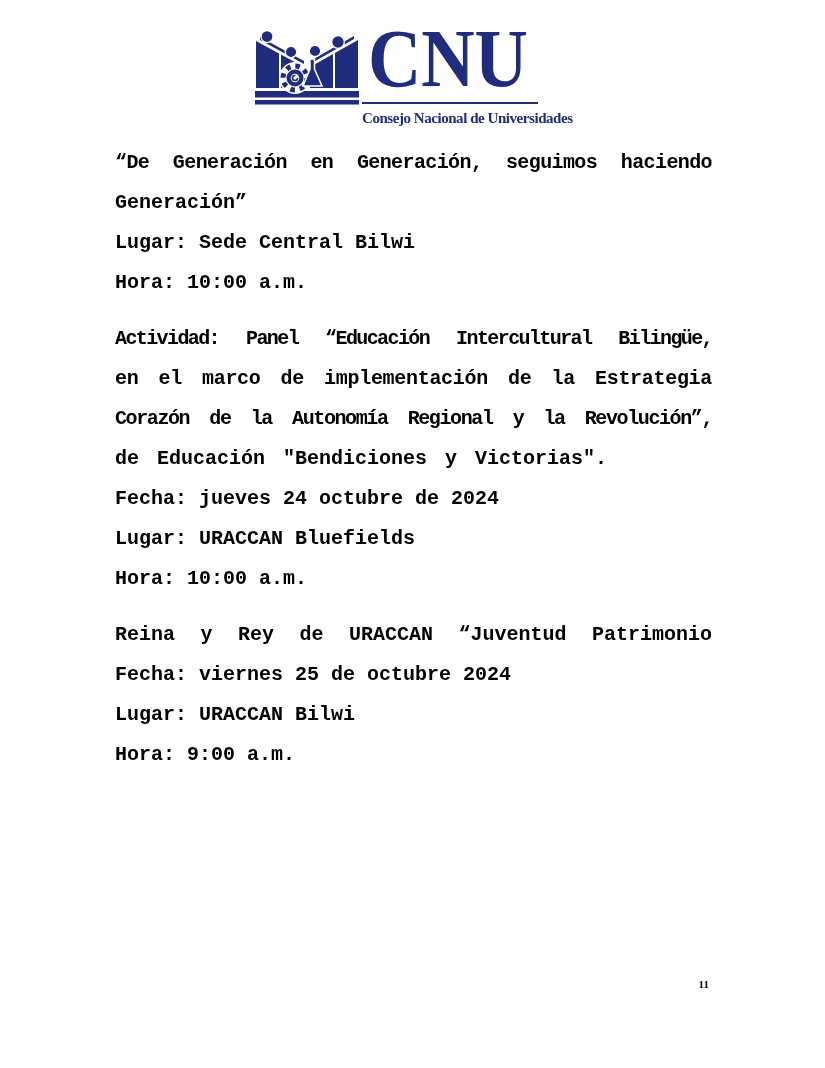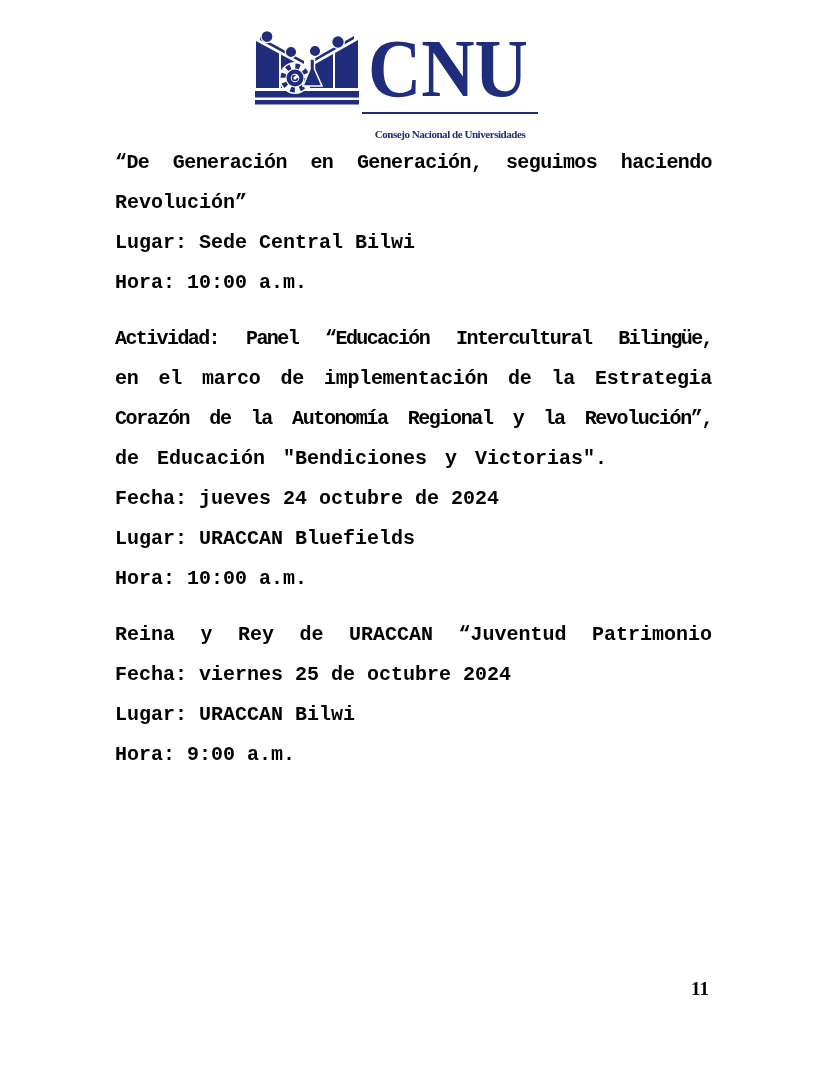--- a/index.html
+++ b/index.html
@@ -24,21 +24,21 @@
     position: absolute;
     left: 254px;
     top: 28px;
     width: 290px;
     height: 84px;
   }
   .emblem { position: absolute; left: 0; top: 2px; }
   .logo-text {
     position: absolute;
     left: 114px;
-    top: 14px;
+    top: 4px;
     width: 170px;
   }
   .cnu-acronym {
     font-family: "Liberation Serif", serif;
     font-weight: bold;
     font-size: 82px;
     line-height: 1;
     color: var(--brand-navy);
     margin-top: -14px;
     white-space: nowrap;
@@ -48,28 +48,28 @@
   .cnu-rule {
     width: 176px;
     margin-left: -6px;
     height: 2px;
     background: var(--brand-navy);
     margin-top: 2px;
   }
   .cnu-subtitle {
     font-family: "Liberation Serif", serif;
     font-weight: bold;
-    font-size: 11px;
+    font-size: 15px;
     letter-spacing: -0.45px;
     color: var(--brand-navy);
     white-space: nowrap;
     margin-left: -6px;
     width: 176px;
     text-align: center;
-    margin-top: 14px;
+    margin-top: 6px;
   }
 
   
   .content {
     position: absolute;
     left: 115px;
     top: 143px;
     width: 597px;
     font-family: "Liberation Mono", "DejaVu Sans Mono", monospace;
     font-weight: bold;
@@ -90,21 +90,21 @@
   .t03 { letter-spacing: -0.3px; }
   .spread { word-spacing: 6px; }
 
   
   .page-number {
     position: absolute;
     top: 978px;
     right: 116px;
     font-family: "Liberation Serif", serif;
     font-weight: bold;
-    font-size: 19px;
+    font-size: 11px;
     color: var(--text-black);
   }
 </style>
 </head>
 <body>
 
 <div class="page">
 
   <div class="logo">
     <svg class="emblem" width="106" height="76" viewBox="0 0 212 152" aria-hidden="true">
@@ -146,21 +146,21 @@
       <div class="cnu-acronym">CNU</div>
       <div class="cnu-rule"></div>
       <div class="cnu-subtitle">Consejo Nacional de Universidades</div>
     </div>
   </div>
 
   <div class="content">
 
     <div class="block">
       <div class="line just t06">“De Generación en Generación, seguimos haciendo</div>
-      <div class="line">Revolución”</div>
+      <div class="line">Generación”</div>
       <div class="line">Lugar: Sede Central Bilwi</div>
       <div class="line">Hora: 10:00 a.m.</div>
     </div>
 
     <div class="block">
       <div class="line just t16">Actividad: Panel “Educación Intercultural Bilingüe,</div>
       <div class="line just t03">en el marco de implementación de la Estrategia</div>
       <div class="line just t14">Corazón de la Autonomía Regional y la Revolución”,</div>
       <div class="line spread">de Educación "Bendiciones y Victorias".</div>
       <div class="line">Fecha: jueves 24 octubre de 2024</div>

